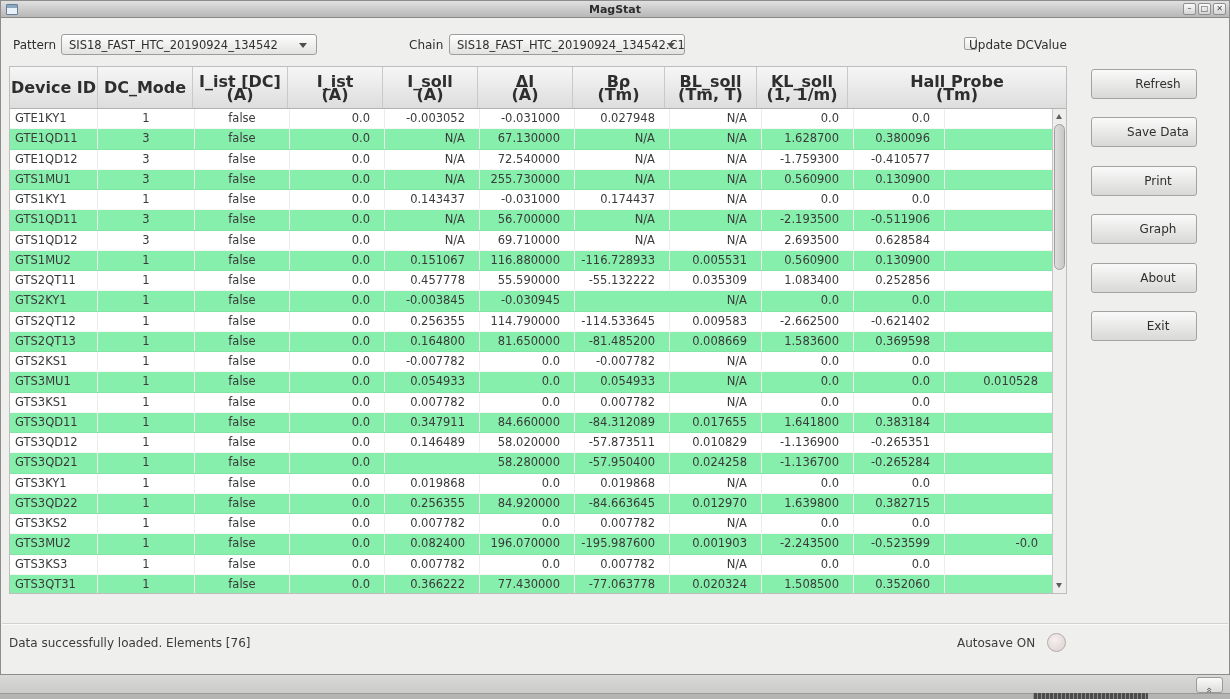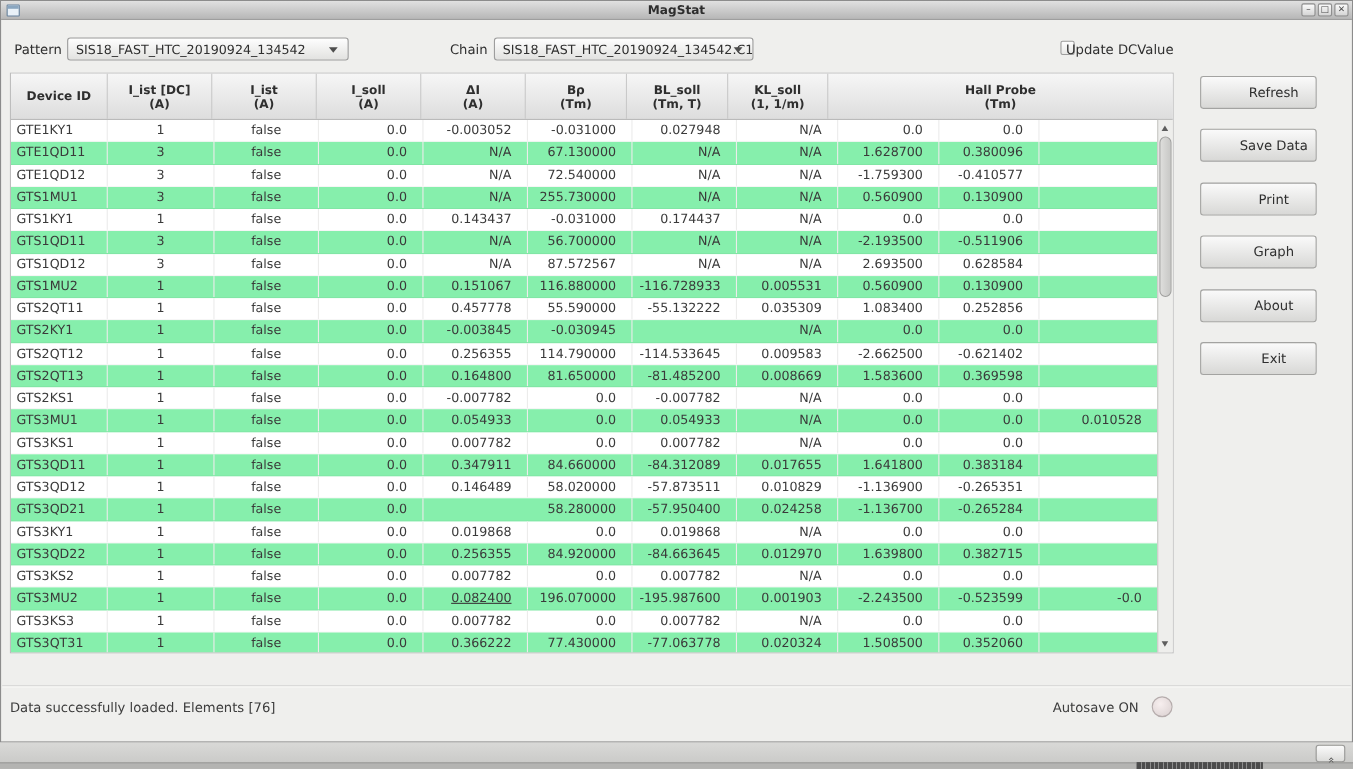--- a/index.html
+++ b/index.html
@@ -63,21 +63,21 @@
     position:absolute; left:8px; top:65px; width:1058px; height:528px;
     border:1px solid #bdbdbd; background:#ffffff;
   }
   .thead {
     display:flex; height:42px;
     background:linear-gradient(#f6f6f6,#dddddd);
     border-bottom:1px solid #b3b3b3;
   }
   .th {
     display:flex; flex-direction:column; justify-content:center; align-items:center;
-    font-size:11px; font-weight:bold; color:#2e2e2e;
+    font-size:16px; font-weight:bold; color:#2e2e2e;
     border-right:1px solid #c9c9c9; line-height:13px; white-space:nowrap;
   }
   .th:last-child { border-right:none; flex:1; }
   .tbody { position:absolute; left:0; top:42px; right:14px; bottom:0; overflow:hidden; }
   .tr { display:flex; height:20.25px; border-bottom:1px solid rgba(0,0,0,0.035); }
   .tr.alt { background:#86efac;justify-content:space-between; }
   .td {
     font-size:11.5px; color:#3a3a3a; line-height:19px;
     border-right:1px solid #ececeb; white-space:nowrap; overflow:hidden;
   }
@@ -177,20 +177,23 @@
 
   <div class="checkbox" style="left:963px; top:36px;"></div>
   <div class="lbl" style="left:968px; top:37px;">Update DCValue</div>
 
   <div class="table">
     <div class="thead">
         <div class="th" style="width: 88px;">
           <div>Device ID</div>
         </div>
         <div class="th" style="width: 95px;">
+          <div>DC_Mode</div>
+        </div>
+        <div class="th" style="width: 95px;">
           <div>I_ist [DC]</div>
           <div>(A)</div>
         </div>
         <div class="th" style="width: 95px;">
           <div>I_ist</div>
           <div>(A)</div>
         </div>
         <div class="th" style="width: 95px;">
           <div>I_soll</div>
           <div>(A)</div>
@@ -294,21 +297,21 @@
           <div class="td a-right" style="width: 92px;">-2.193500</div>
           <div class="td a-right" style="width: 91px;">-0.511906</div>
           <div class="td a-right" style="width: 107px;"></div>
         </div>
         <div class="tr">
           <div class="td a-left" style="width: 88px;">GTS1QD12</div>
           <div class="td a-center" style="width: 97px;">3</div>
           <div class="td a-center" style="width: 95px;">false</div>
           <div class="td a-right" style="width: 95px;">0.0</div>
           <div class="td a-right" style="width: 95px;">N/A</div>
-          <div class="td a-right" style="width: 95px;">87.572567</div>
+          <div class="td a-right" style="width: 95px;">69.710000</div>
           <div class="td a-right" style="width: 95px;">N/A</div>
           <div class="td a-right" style="width: 92px;">N/A</div>
           <div class="td a-right" style="width: 92px;">2.693500</div>
           <div class="td a-right" style="width: 91px;">0.628584</div>
           <div class="td a-right" style="width: 107px;"></div>
         </div>
         <div class="tr alt">
           <div class="td a-left" style="width: 88px;">GTS1MU2</div>
           <div class="td a-center" style="width: 97px;">1</div>
           <div class="td a-center" style="width: 95px;">false</div>
@@ -488,21 +491,21 @@
           <div class="td a-right" style="width: 92px;">N/A</div>
           <div class="td a-right" style="width: 92px;">0.0</div>
           <div class="td a-right" style="width: 91px;">0.0</div>
           <div class="td a-right" style="width: 107px;"></div>
         </div>
         <div class="tr alt">
           <div class="td a-left" style="width: 88px;">GTS3MU2</div>
           <div class="td a-center" style="width: 97px;">1</div>
           <div class="td a-center" style="width: 95px;">false</div>
           <div class="td a-right" style="width: 95px;">0.0</div>
-          <div class="td a-right" style="width: 95px; text-decoration: underline;">0.082400</div>
+          <div class="td a-right" style="width: 95px;">0.082400</div>
           <div class="td a-right" style="width: 95px;">196.070000</div>
           <div class="td a-right" style="width: 95px;">-195.987600</div>
           <div class="td a-right" style="width: 92px;">0.001903</div>
           <div class="td a-right" style="width: 92px;">-2.243500</div>
           <div class="td a-right" style="width: 91px;">-0.523599</div>
           <div class="td a-right" style="width: 107px;">-0.0</div>
         </div>
         <div class="tr">
           <div class="td a-left" style="width: 88px;">GTS3KS3</div>
           <div class="td a-center" style="width: 97px;">1</div>

